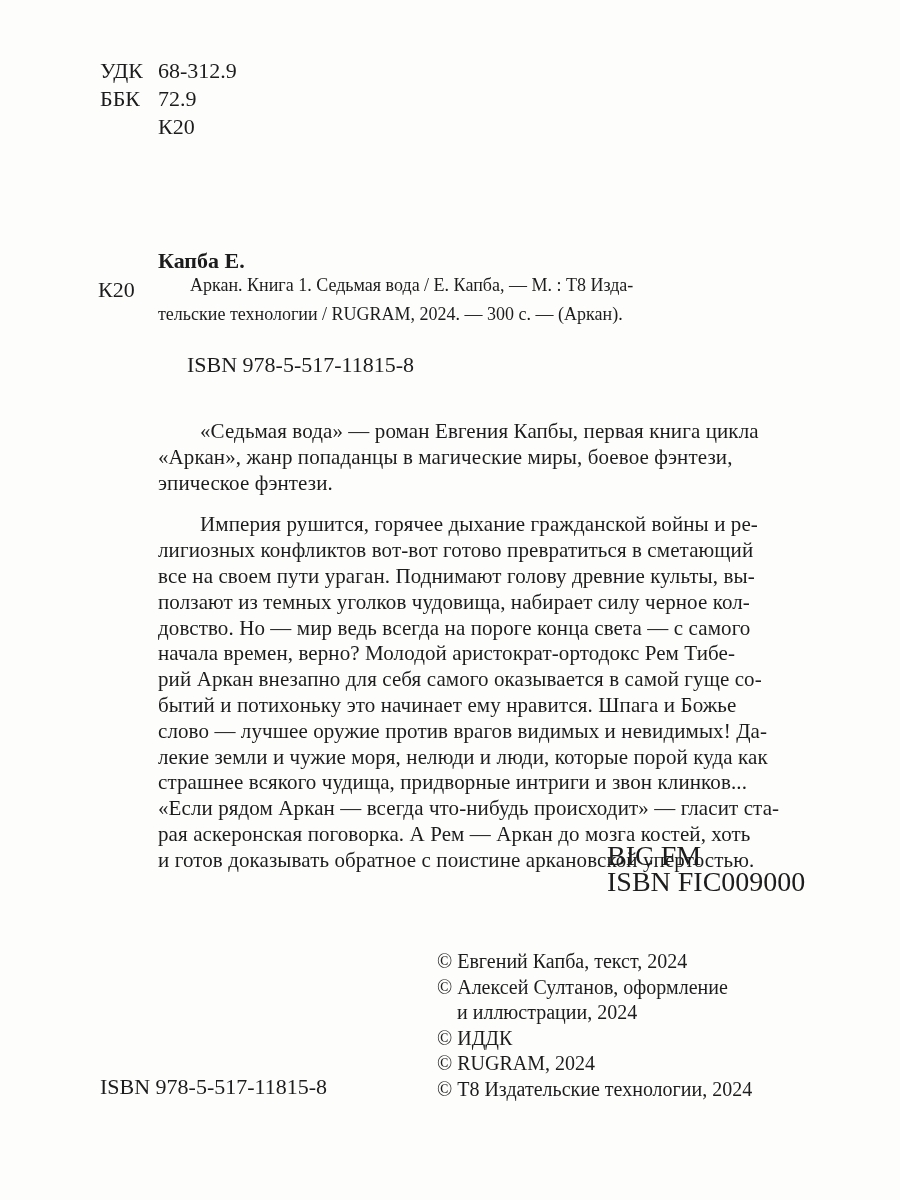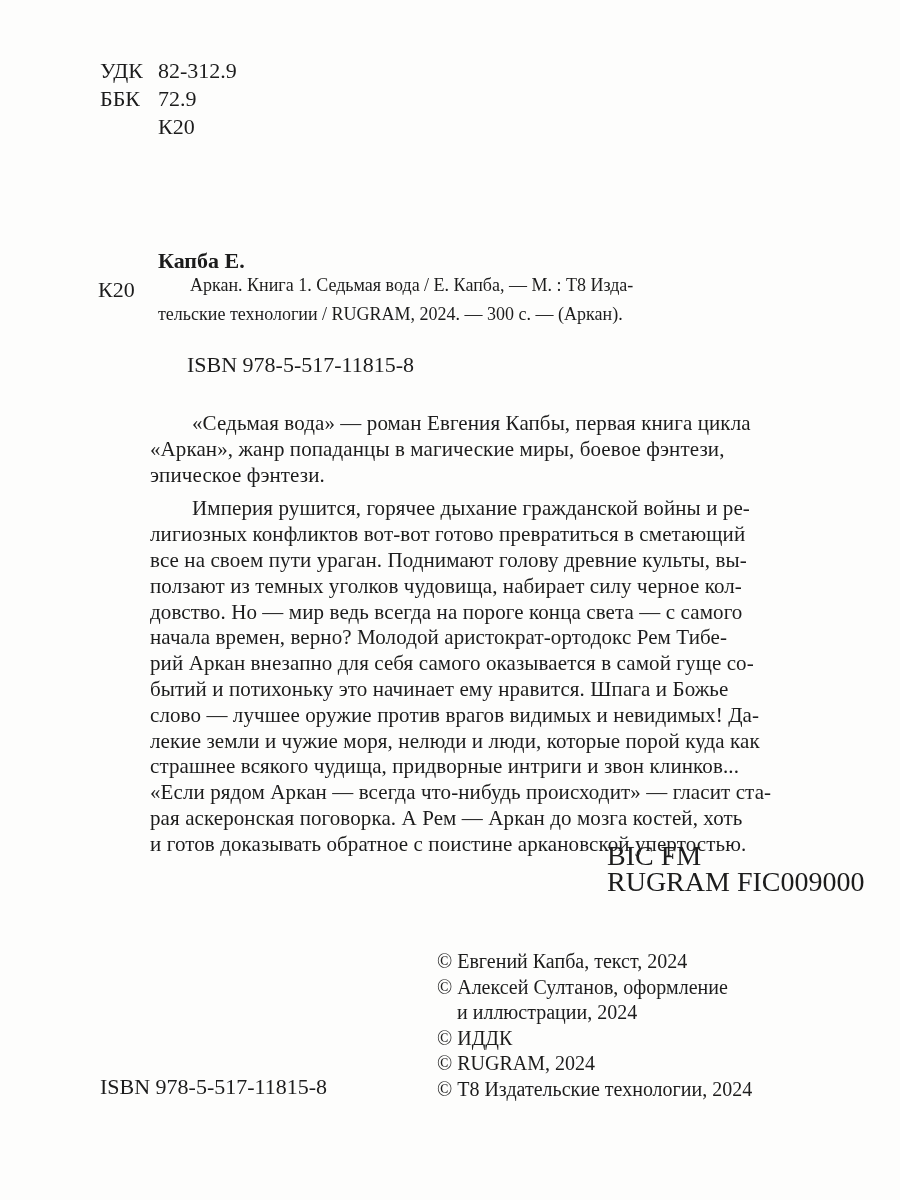--- a/index.html
+++ b/index.html
@@ -62,21 +62,21 @@
   
   .annotation {
     position: absolute;
     left: 142px;
     top: 403px;
     font-size: 21px;
     line-height: 25.8px;
     letter-spacing: 0.1px;
   }
   .para {
-    margin: 8px;
+    margin: 16px;
     white-space: pre;
     text-indent: 42px;
   }
   
   .bic {
     position: absolute;
     left: 607px;
     top: 843px;
     font-size: 28px;
     line-height: 26px;
@@ -99,21 +99,21 @@
   }
 </style>
 </head>
 <body>
 
 <div class="page">
 
   <div class="codes">
     <div class="code-row">
       <span class="code-label">УДК</span>
-      <span class="code-value">82-312.9</span>
+      <span class="code-value">68-312.9</span>
     </div>
     <div class="code-row">
       <span class="code-label">ББК</span>
       <span class="code-value">72.9</span>
     </div>
     <div class="code-row">
       <span class="code-label"></span>
       <span class="code-value">К20</span>
     </div>
   </div>
@@ -142,21 +142,21 @@
 слово — лучшее оружие против врагов видимых и невидимых! Да-
 лекие земли и чужие моря, нелюди и люди, которые порой куда как
 страшнее всякого чудища, придворные интриги и звон клинков...
 «Если рядом Аркан — всегда что-нибудь происходит» — гласит ста-
 рая аскеронская поговорка. А Рем — Аркан до мозга костей, хоть
 и готов доказывать обратное с поистине аркановской упертостью.</p>
   </div>
 
   <div class="bic">
     <div>BIC FM</div>
-    <div>RUGRAM FIC009000</div>
+    <div>ISBN FIC009000</div>
   </div>
 
   <div class="copyright">© Евгений Капба, текст, 2024
 © Алексей Султанов, оформление
     и иллюстрации, 2024
 © ИДДК
 © RUGRAM, 2024
 © Т8 Издательские технологии, 2024</div>
 
   <div class="footer-isbn">ISBN 978-5-517-11815-8</div>

